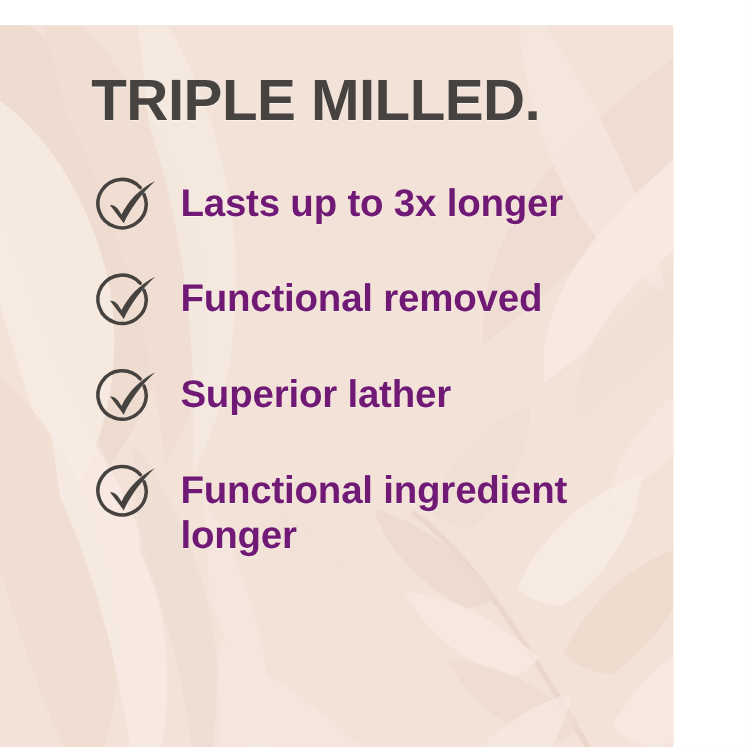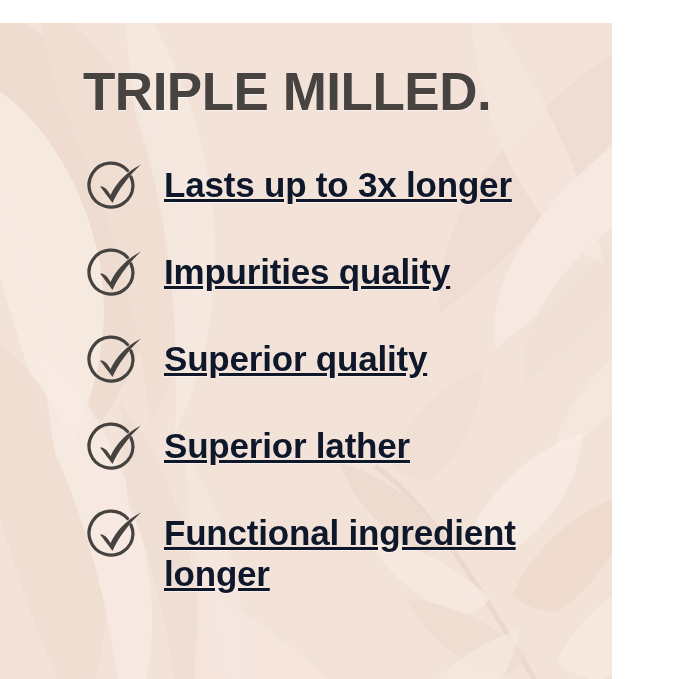--- a/index.html
+++ b/index.html
@@ -83,29 +83,28 @@
 
   .check-icon {
     flex: 0 0 auto;
     width: 62px;
     height: 56px;
     margin-right: 19px;
     margin-top: 1px;
   }
 
   .benefit-text {
-    color: #0f172a;
+    color: #701a75;
     font-size: 35px;
     font-weight: bold;
     line-height: 1.16;
     letter-spacing: -0.2px;
     padding-top: 5px;
     max-width: 430px;
     text-shadow: 0 1px 0 rgba(255,255,255,0.45);
-    text-decoration: underline;
   }
 </style>
 </head>
 <body>
 
 <div id="poster">
 
   <svg id="watermark" viewBox="0 0 679 679" xmlns="http://www.w3.org/2000/svg" aria-hidden="true">
     <defs>
       <clipPath id="frame">
@@ -203,31 +202,23 @@
         </svg>
         <div class="benefit-text">Lasts up to 3x longer</div>
       </li>
 
       <li class="benefit-row">
         <svg class="check-icon" viewBox="0 0 62 56" aria-hidden="true">
           <path d="M44.5,9.5 A22,22 0 1 0 50,25 A22,22 0 0 0 48,16" fill="none" stroke="#46423F" stroke-width="3.2" stroke-linecap="round"></path>
           <path d="M17,25.5 C20.5,25 24,27.5 27.5,34 C33,22.5 43,11 58,3.5
                    C45.5,15 35,29.5 29.5,42 C25,36 21,30.5 17,25.5 Z" fill="#46423F"></path>
         </svg>
-        <div class="benefit-text">Impurities quality</div>
-      </li>
-
-      <li class="benefit-row">
-        <svg class="check-icon" viewBox="0 0 62 56" aria-hidden="true">
-          <path d="M44.5,9.5 A22,22 0 1 0 50,25 A22,22 0 0 0 48,16" fill="none" stroke="#46423F" stroke-width="3.2" stroke-linecap="round"></path>
-          <path d="M17,25.5 C20.5,25 24,27.5 27.5,34 C33,22.5 43,11 58,3.5
-                   C45.5,15 35,29.5 29.5,42 C25,36 21,30.5 17,25.5 Z" fill="#46423F"></path>
-        </svg>
-        <div class="benefit-text">Superior quality</div>
-      </li>
+        <div class="benefit-text">Functional removed</div>
+      </li>
+
 
       <li class="benefit-row">
         <svg class="check-icon" viewBox="0 0 62 56" aria-hidden="true">
           <path d="M44.5,9.5 A22,22 0 1 0 50,25 A22,22 0 0 0 48,16" fill="none" stroke="#46423F" stroke-width="3.2" stroke-linecap="round"></path>
           <path d="M17,25.5 C20.5,25 24,27.5 27.5,34 C33,22.5 43,11 58,3.5
                    C45.5,15 35,29.5 29.5,42 C25,36 21,30.5 17,25.5 Z" fill="#46423F"></path>
         </svg>
         <div class="benefit-text">Superior lather</div>
       </li>
 

